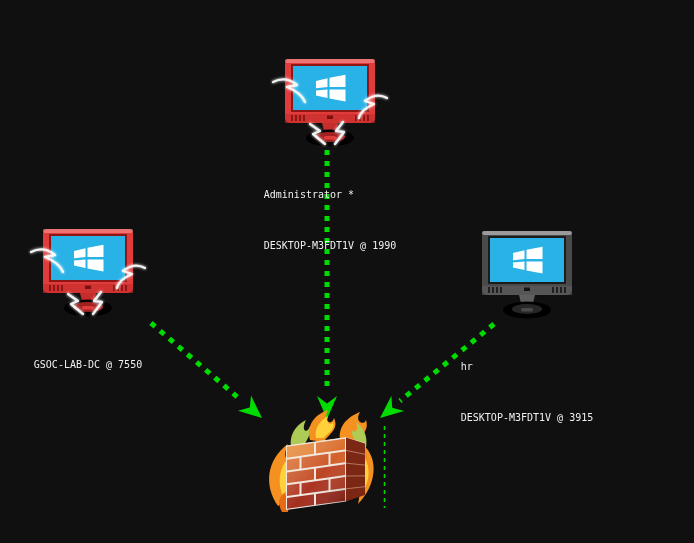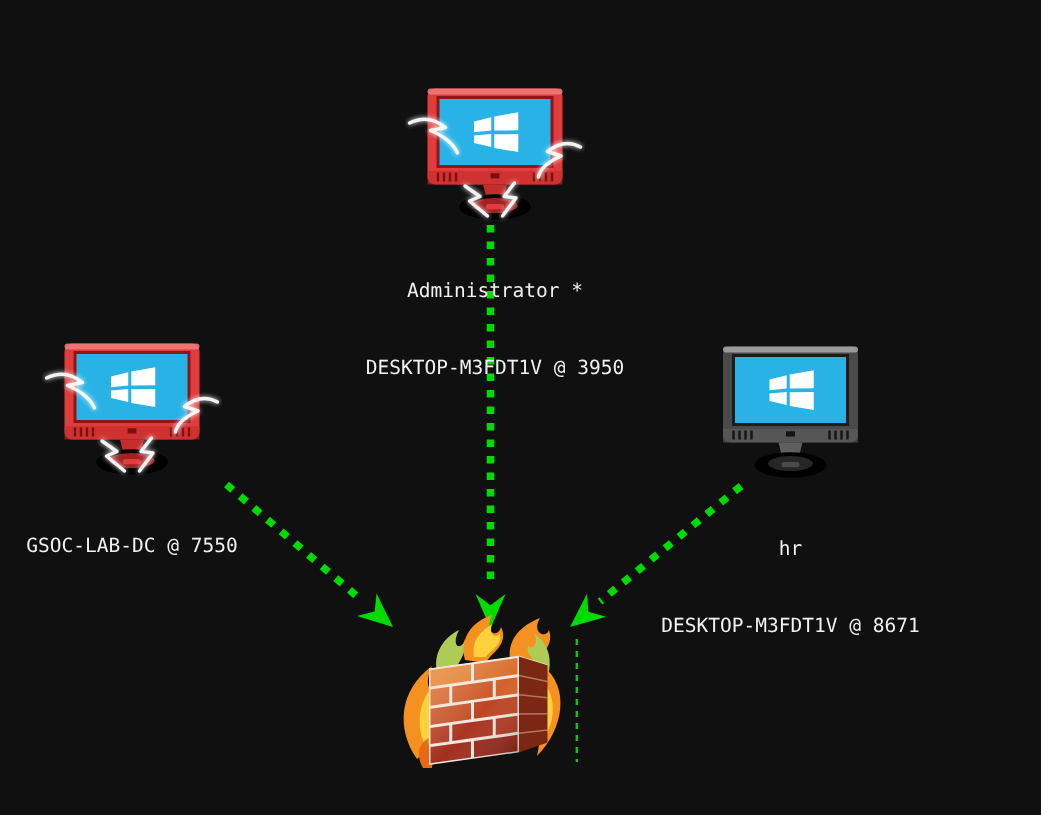--- a/index.html
+++ b/index.html
@@ -4,22 +4,22 @@
 <style>
   html,body{margin:0;padding:0;background:var(--background,#101010);}
   #canvas{
     position:relative;width:694px;height:543px;overflow:hidden;
     background:var(--background,#101010);
     font-family:"DejaVu Sans Mono","Liberation Mono",monospace;
   }
   #edges{position:absolute;left:0;top:0;z-index:1;}
   .node{position:absolute;width:240px;display:flex;flex-direction:column;align-items:center;z-index:2;}
   .node .icon{width:120px;height:98px;display:block;}
-  .node .label{margin-top:2px;text-align:center;color:var(--label-text,#f0f0f0);
-    font-size:13px;line-height:17px;white-space:pre;}
+  .node .label{margin-top:2px;color:var(--label-text,#f0f0f0);
+    font-size:10px;line-height:17px;white-space:pre;}
   #node-administrator{left:210px;top:52px;}
   #node-system{left:-32px;top:222px;}
   #node-hr{left:407px;top:224px;}
   #firewall-node{position:absolute;left:262px;top:410px;width:120px;height:112px;z-index:2;}
   #firewall-node svg{width:120px;height:112px;display:block;}
   
   .mon-red{--bezel:#e03c3c;--bezel-mid:#c52c2c;--bezel-dark:#a32020;--bezel-hi:#f07d7d;--vent:#7c1010;--scr-border:#8f1616;}
   .mon-gray{--bezel:#4a4a4a;--bezel-mid:#5f5f5f;--bezel-dark:#262626;--bezel-hi:#a9a9a9;--vent:#141414;--scr-border:#1c1c1c;}
   .edge-line{stroke:var(--edge-green,#00dc00);fill:none;}
   .edge-head{fill:var(--edge-green,#00dc00);stroke:none;}
@@ -152,41 +152,41 @@
     </g>
   </svg>
 
   <div class="node" id="node-administrator">
     <svg class="icon mon-red" viewBox="0 0 120 98">
       <use href="#sym-monitor"></use>
         <use href="#sym-lightning"></use>
     </svg>
     <div class="label">
       <div>Administrator *</div>
-      <div>DESKTOP-M3FDT1V @ 3950</div>
+      <div>DESKTOP-M3FDT1V @ 1990</div>
     </div>
   </div>
 
   <div class="node" id="node-system">
     <svg class="icon mon-red" viewBox="0 0 120 98">
       <use href="#sym-monitor"></use>
         <use href="#sym-lightning"></use>
     </svg>
     <div class="label">
       <div>GSOC-LAB-DC @ 7550</div>
     </div>
   </div>
 
   <div class="node" id="node-hr">
     <svg class="icon mon-gray" viewBox="0 0 120 98">
       <use href="#sym-monitor"></use>
     </svg>
     <div class="label">
       <div>hr</div>
-      <div>DESKTOP-M3FDT1V @ 8671</div>
+      <div>DESKTOP-M3FDT1V @ 3915</div>
     </div>
   </div>
 
   <div id="firewall-node">
     <svg viewBox="0 0 120 112">
       <use href="#sym-firewall"></use>
     </svg>
   </div>
 
 </div>

